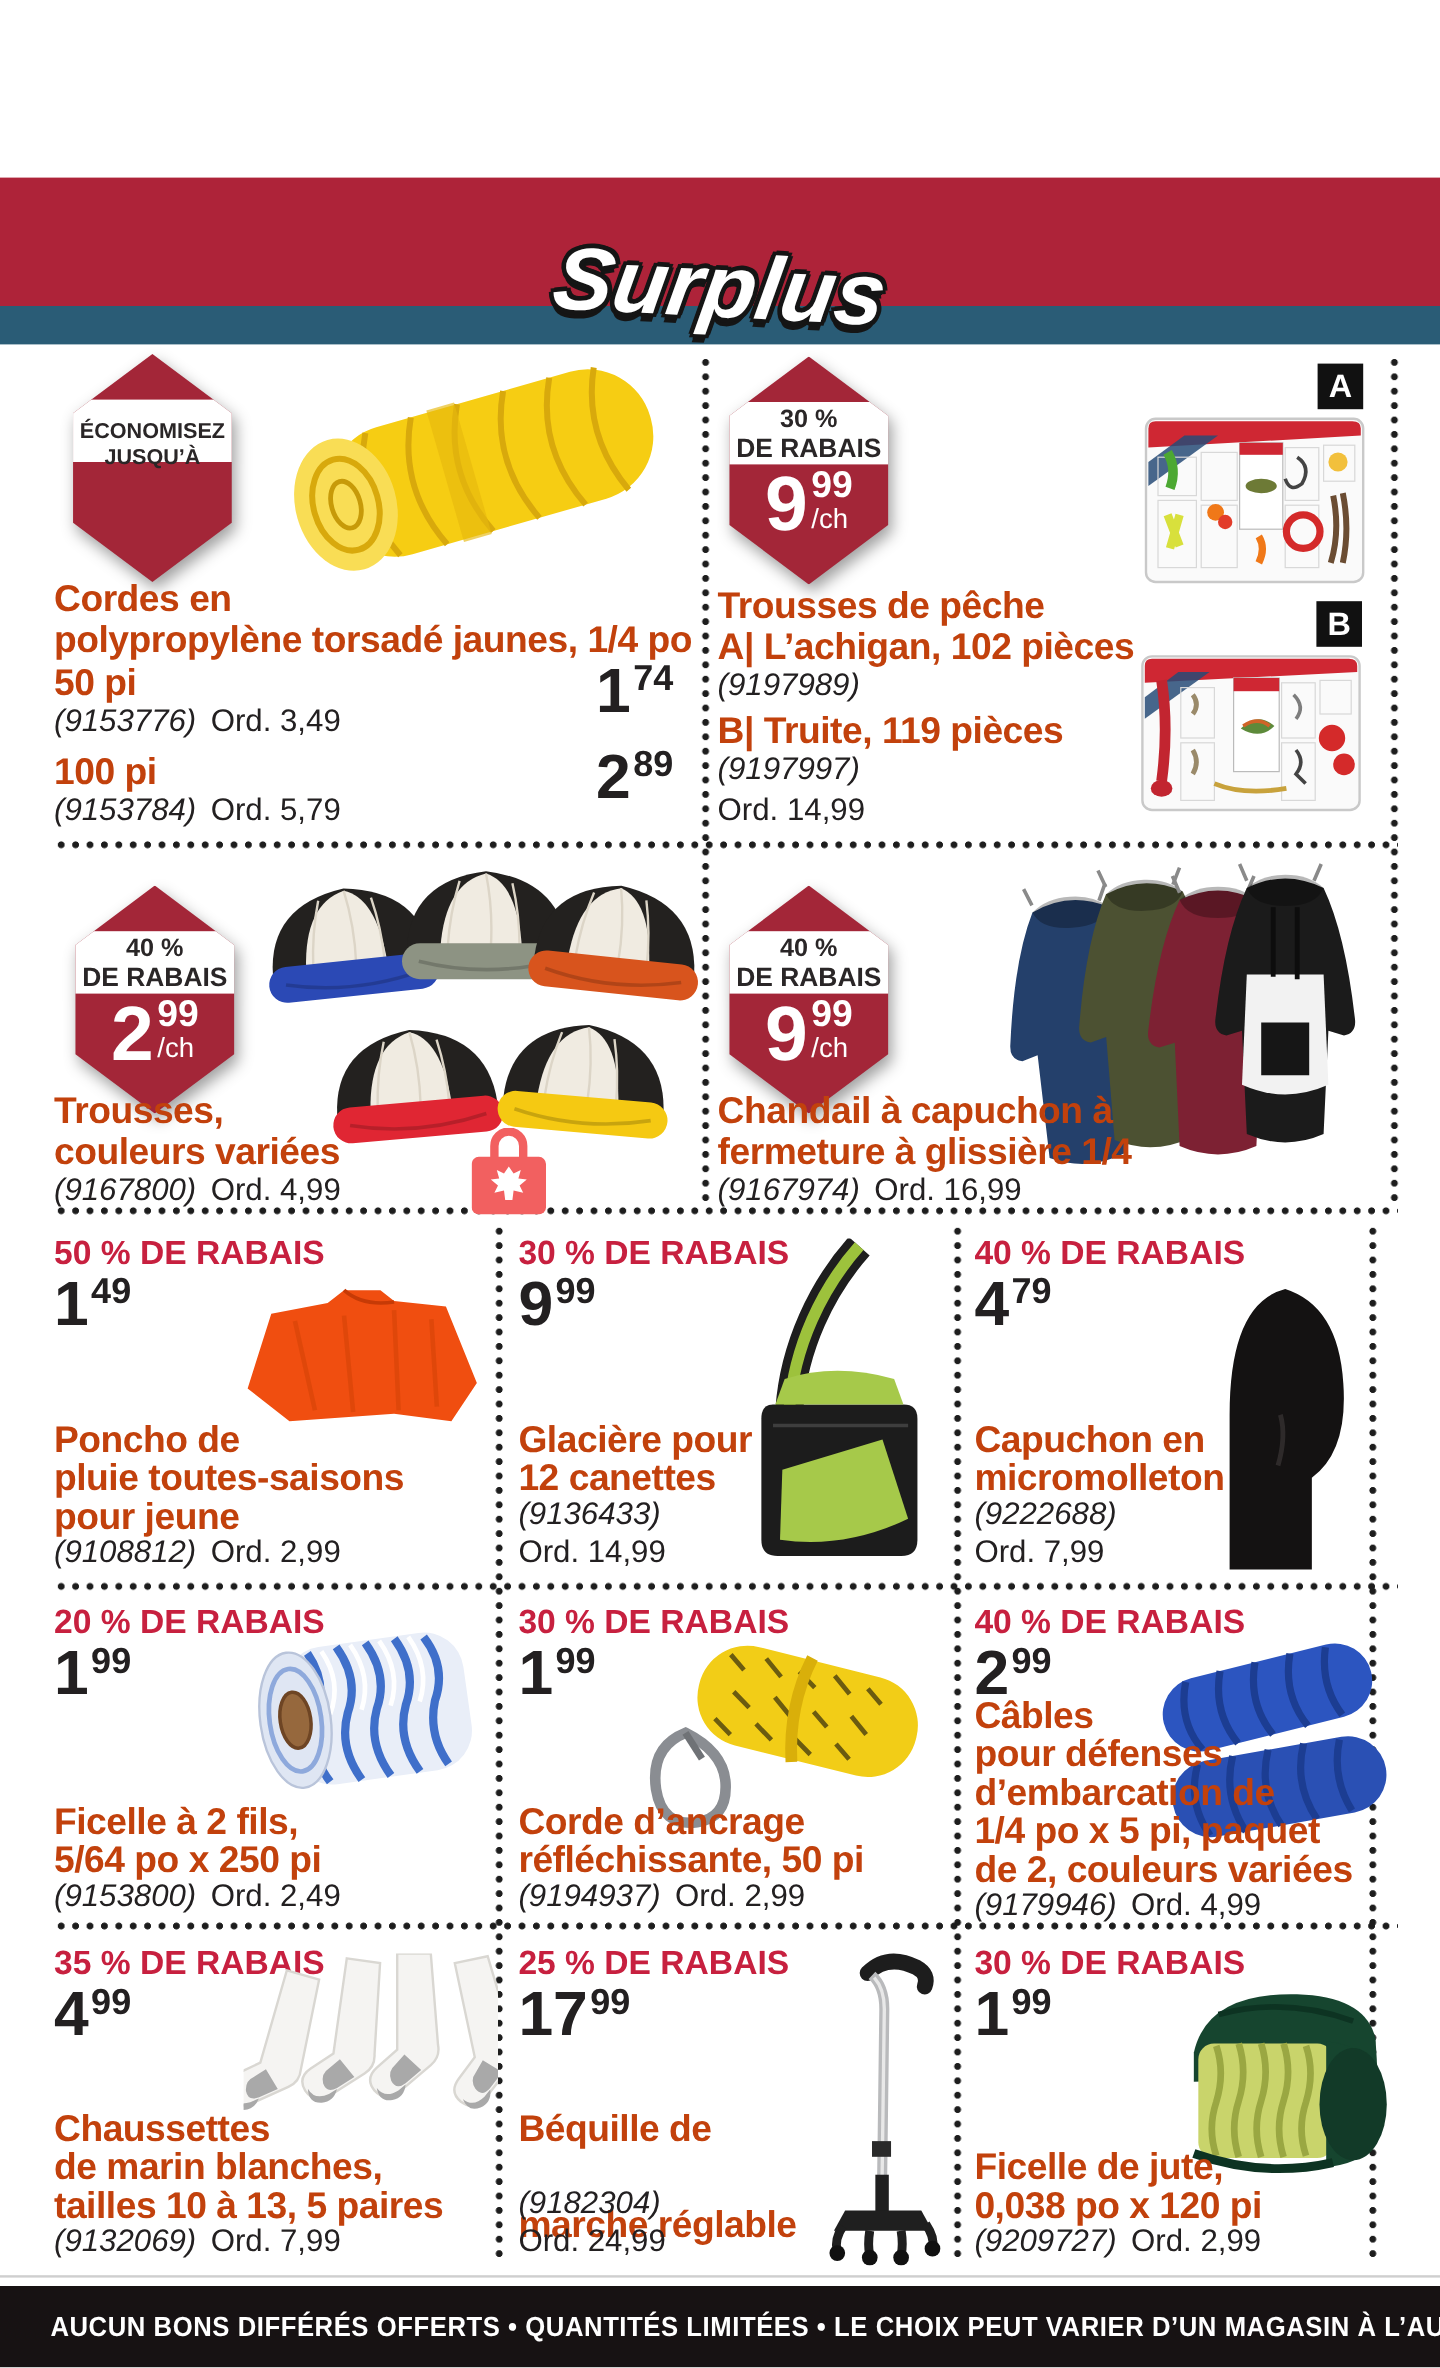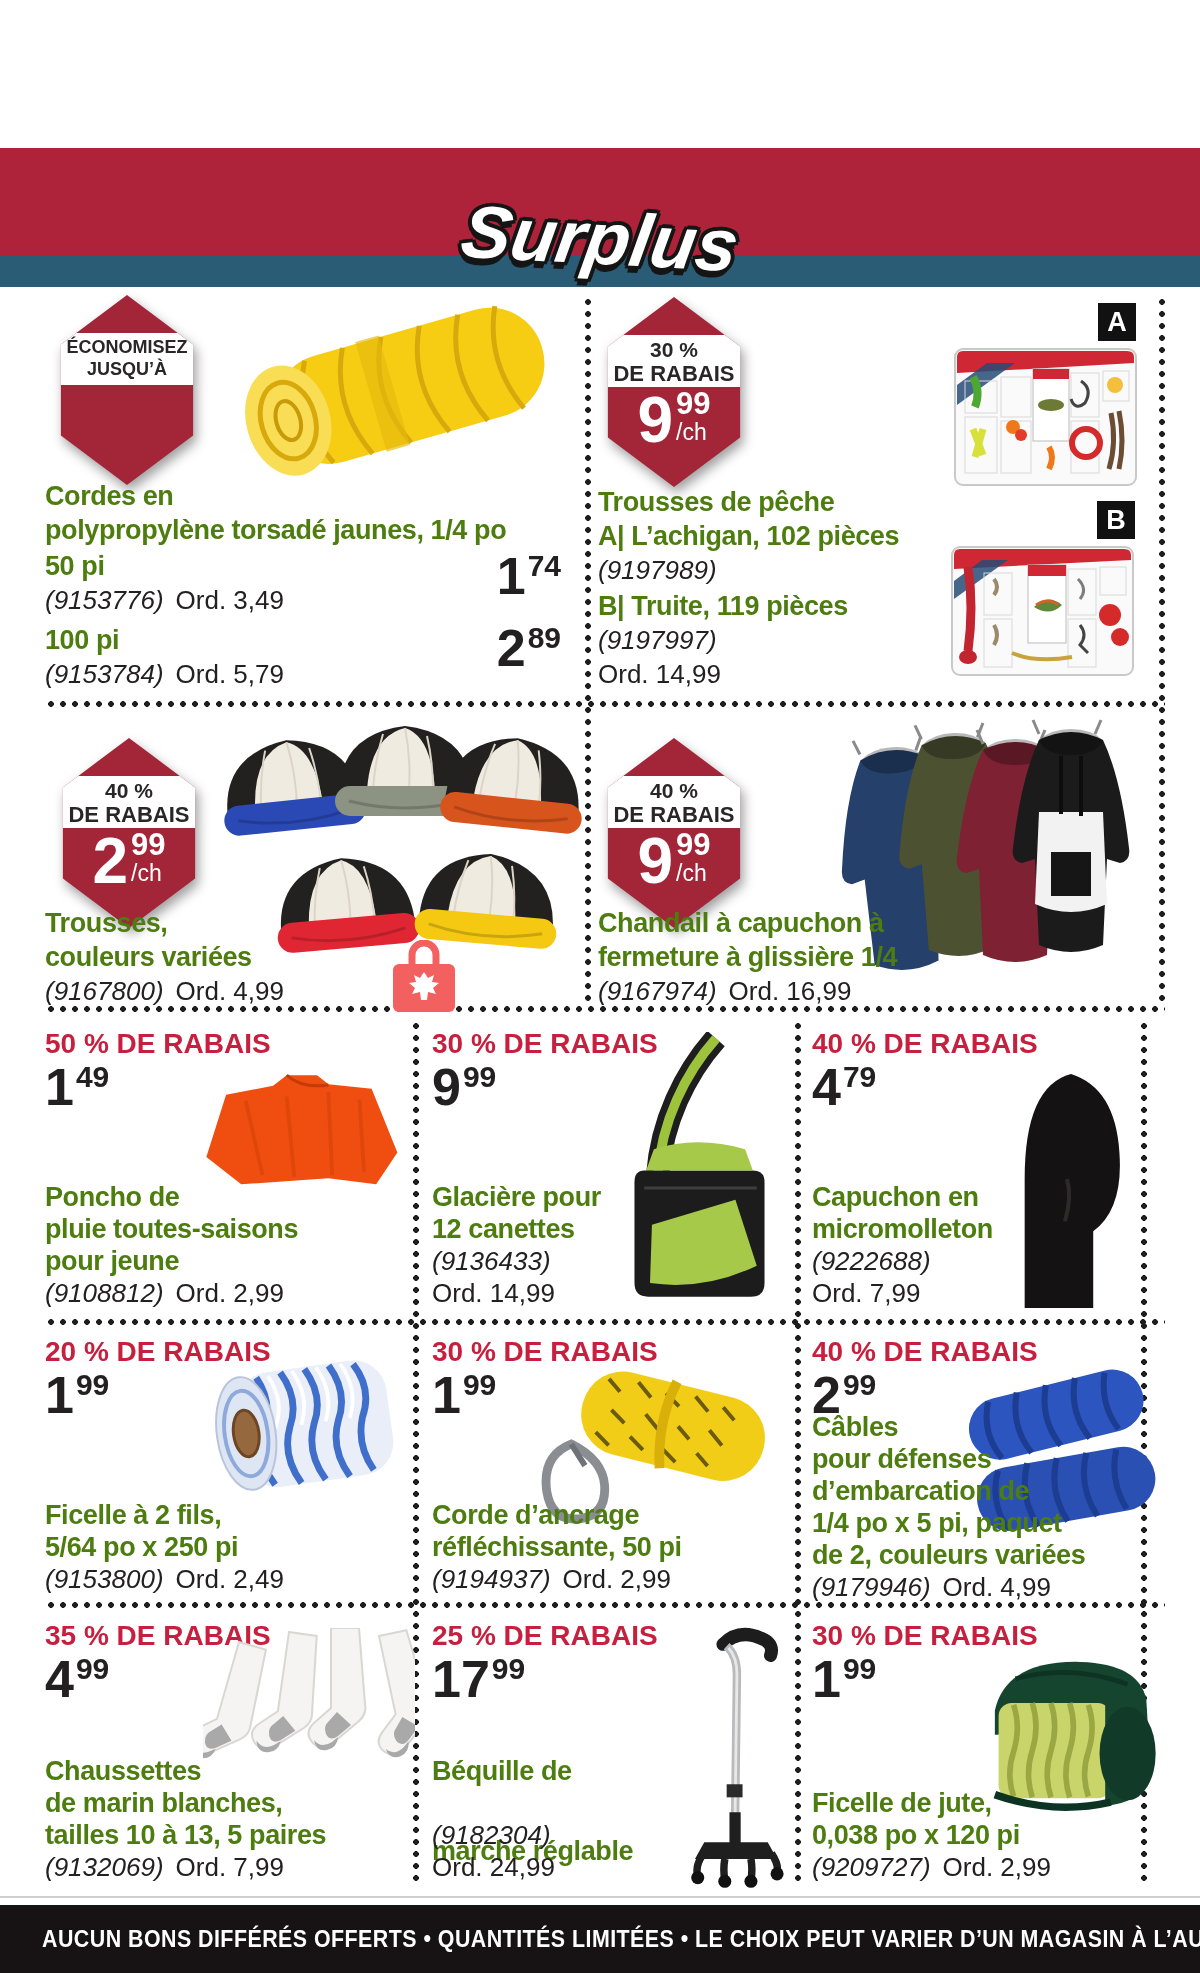--- a/index.html
+++ b/index.html
@@ -43,37 +43,37 @@
     background-size:8px 12px;background-position:50% 0;}
 
   
   .badge{position:absolute;width:152px;height:190px;filter:drop-shadow(3px 6px 6px rgba(0,0,0,.38));}
   .hex{position:relative;width:100%;height:100%;background:#a32638;
        clip-path:polygon(50% 0,93.5% 26%,93.5% 74%,50% 100%,6.5% 74%,6.5% 26%);}
   .hex-band{position:absolute;left:0;right:0;top:38px;height:52px;background:#ffffff;
        color:#2a2627;text-align:center;font-weight:bold;}
   .hex-band .hb1{font-size:21px;line-height:25px;margin-top:2px;}
   .hex-band .hb2{font-size:22px;line-height:23px;}
-  .hex-band.small .hb1{font-size:18px;line-height:23px;margin-top:3px;}
+  .hex-band.small .hb1{font-size:18px;line-height:23px;margin-top:15px;}
   .hex-band.small .hb2{font-size:18px;line-height:21px;}
   .hex-price{position:absolute;left:0;right:0;top:92px;text-align:center;color:#ffffff;font-weight:bold;}
   .hpi{font-size:64px;line-height:62px;}
   .hstack{display:inline-flex;flex-direction:column;align-items:flex-start;margin-left:3px;vertical-align:top;}
   .hpc{font-size:31px;line-height:30px;}
   .hunit{font-size:23px;line-height:26px;font-weight:normal;}
   .h50{font-size:64px;line-height:64px;}
   .h50p{font-size:38px;vertical-align:20px;}
 
   
   .cell{position:absolute;}
   .disc{position:absolute;color:#c7203f;font-weight:bold;font-size:28px;white-space:nowrap;}
   .bigprice{position:absolute;font-weight:bold;color:#232021;white-space:nowrap;}
   .bigprice .pi{font-size:52px;line-height:50px;}
   .bigprice .pc{font-size:30px;vertical-align:18px;margin-left:2px;}
-  .tt{position:absolute;font-weight:bold;font-size:27px;letter-spacing:-.4px;white-space:nowrap;color:#4d7c0f;}
+  .tt{position:absolute;font-weight:bold;font-size:31px;letter-spacing:-.4px;white-space:nowrap;color:#c2410c;}
   .sk{position:absolute;font-size:26px;white-space:nowrap;color:#232021;}
   .sk em{font-style:italic;margin-right:12px;}
   .chip{position:absolute;width:38px;height:38px;background:#111111;color:#ffffff;
         font-weight:bold;font-size:27px;text-align:center;line-height:38px;}
   .pimg{position:absolute;}
 
   
   #wm{position:absolute;left:393px;top:940px;display:flex;align-items:flex-end;z-index:5;}
   #wm-text{font-size:43px;font-weight:bold;color:rgba(112,112,112,.85);margin-left:6px;letter-spacing:-1px;}
 

